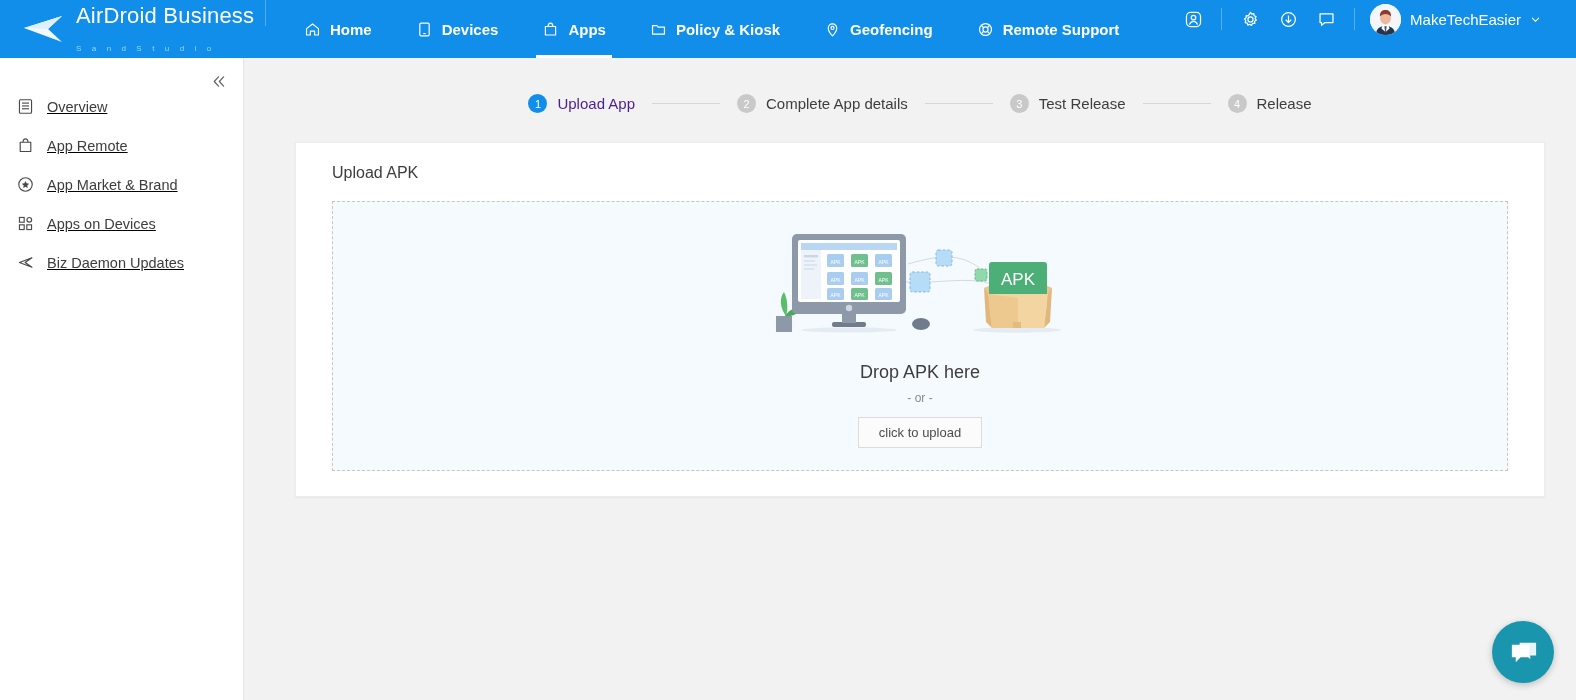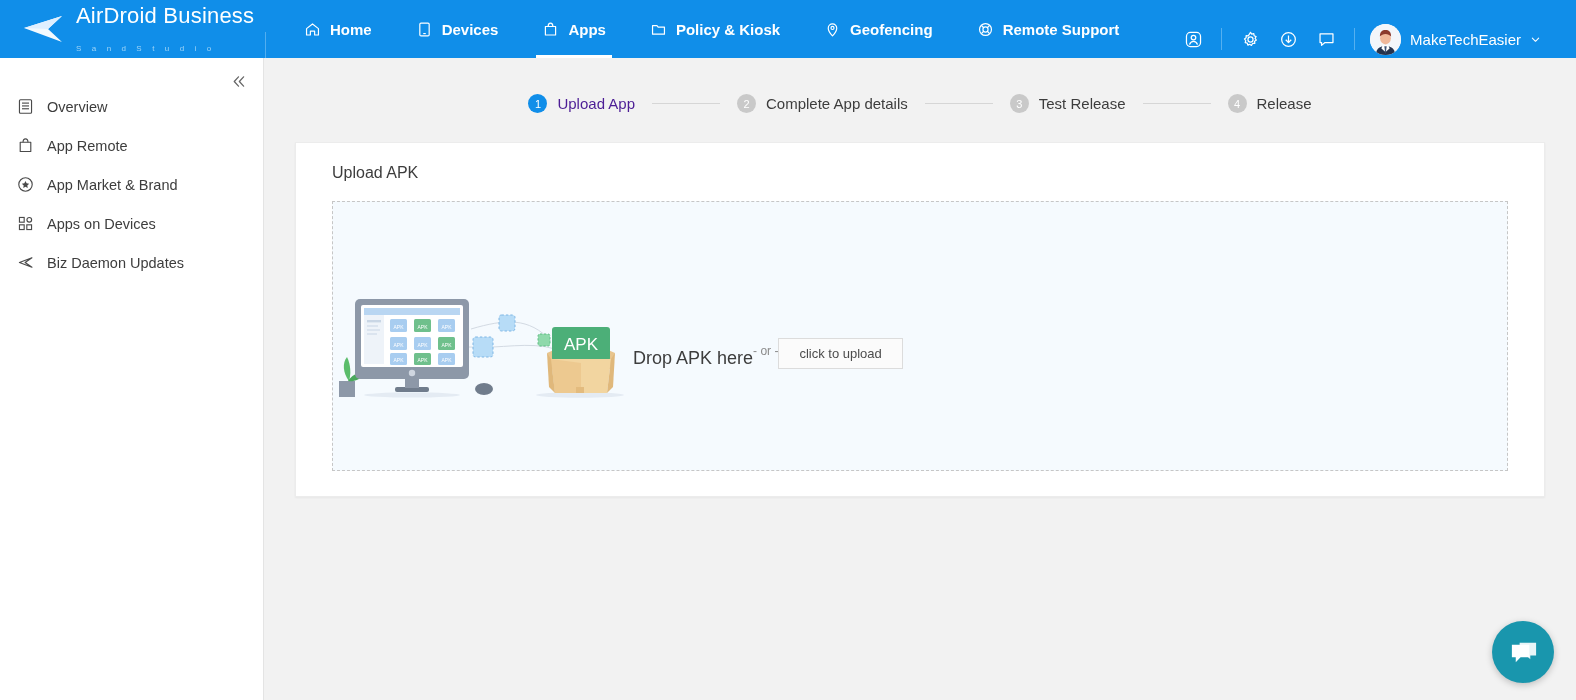--- a/index.html
+++ b/index.html
@@ -9,21 +9,21 @@
     background: #f2f2f2;
     overflow: hidden;
   }
   .app { position: relative; width: 1576px; height: 700px; }
 
   
   .header {
     position: absolute; top: 0; left: 0;
     width: 1576px; height: 58px;
     background: #108ee9;
-    display: flex; align-items: flex-end;
+    display: flex; align-items: flex-start;
   }
   .logo-area {
     width: 265px; height: 58px;
     display: flex; align-items: center; padding-left: 22px;
     flex-shrink: 0;
   }
   .logo-mark { width: 48px; height: 30px; flex-shrink: 0; margin-right: 6px; }
   .logo-text { display: flex; flex-direction: column; justify-content: center; }
   .logo-title {
     font-size: 22px; color: #ffffff; letter-spacing: .2px;
@@ -60,22 +60,22 @@
   .avatar {
     width: 31px; height: 31px; border-radius: 50%;
     background: #ffffff; overflow: hidden; position: relative; flex-shrink: 0;
   }
   .user-name { font-size: 15px; color: #ffffff; white-space: nowrap; }
   .caret { width: 9px; height: 9px; margin-left: 1px; }
 
   
   .sidebar {
     position: absolute; top: 58px; left: 0;
-    width: 264px; height: 642px;
-    background: #ffffff; border-right: 1px solid #e4e4e4;
+    width: 244px; height: 642px;
+    background: #ffffff; border-right: 1px solid #e4e4e4; text-decoration: underline;
   }
   .collapse-btn {
     position: absolute; top: 8px; right: 10px;
     width: 30px; height: 30px; display: flex;
     align-items: center; justify-content: center; cursor: pointer;
   }
   .collapse-btn svg { width: 17px; height: 17px; }
   .side-list { padding-top: 29px; }
   .side-item {
     height: 39px; display: flex; align-items: center;
@@ -114,21 +114,21 @@
     margin: 29px 31px 0 31px; background: #ffffff;
     border: 1px solid #ececec; height: 355px;
     box-shadow: 0 1px 2px rgba(0,0,0,.05);
   }
   .card-title {
     font-size: 16px; color: #3d3d3d; padding: 21px 0 0 36px;
   }
   .dropzone {
     margin: 19px 36px 0 36px; height: 270px;
     border: 1px dashed #c6c6c6; background: #f5fafe;
-    display: flex; flex-direction: row;
+    display: flex; flex-direction: column;
     align-items: center; justify-content: flex-start; padding-top: 22px;
   }
   .illus { width: 300px; height: 116px; display: block; }
   .drop-title { font-size: 18px; color: #3d3d3d; margin-top: 22px; }
   .drop-or { font-size: 12px; color: #8a8a8a; margin-top: 8px; }
   .upload-btn {
     margin-top: 12px; background: #fbfbfb; border: 1px solid #dcdcdc;
     font-size: 13px; color: #4c4c4c; padding: 7px 20px;
     font-family: "Liberation Sans", sans-serif; cursor: pointer;
   }

